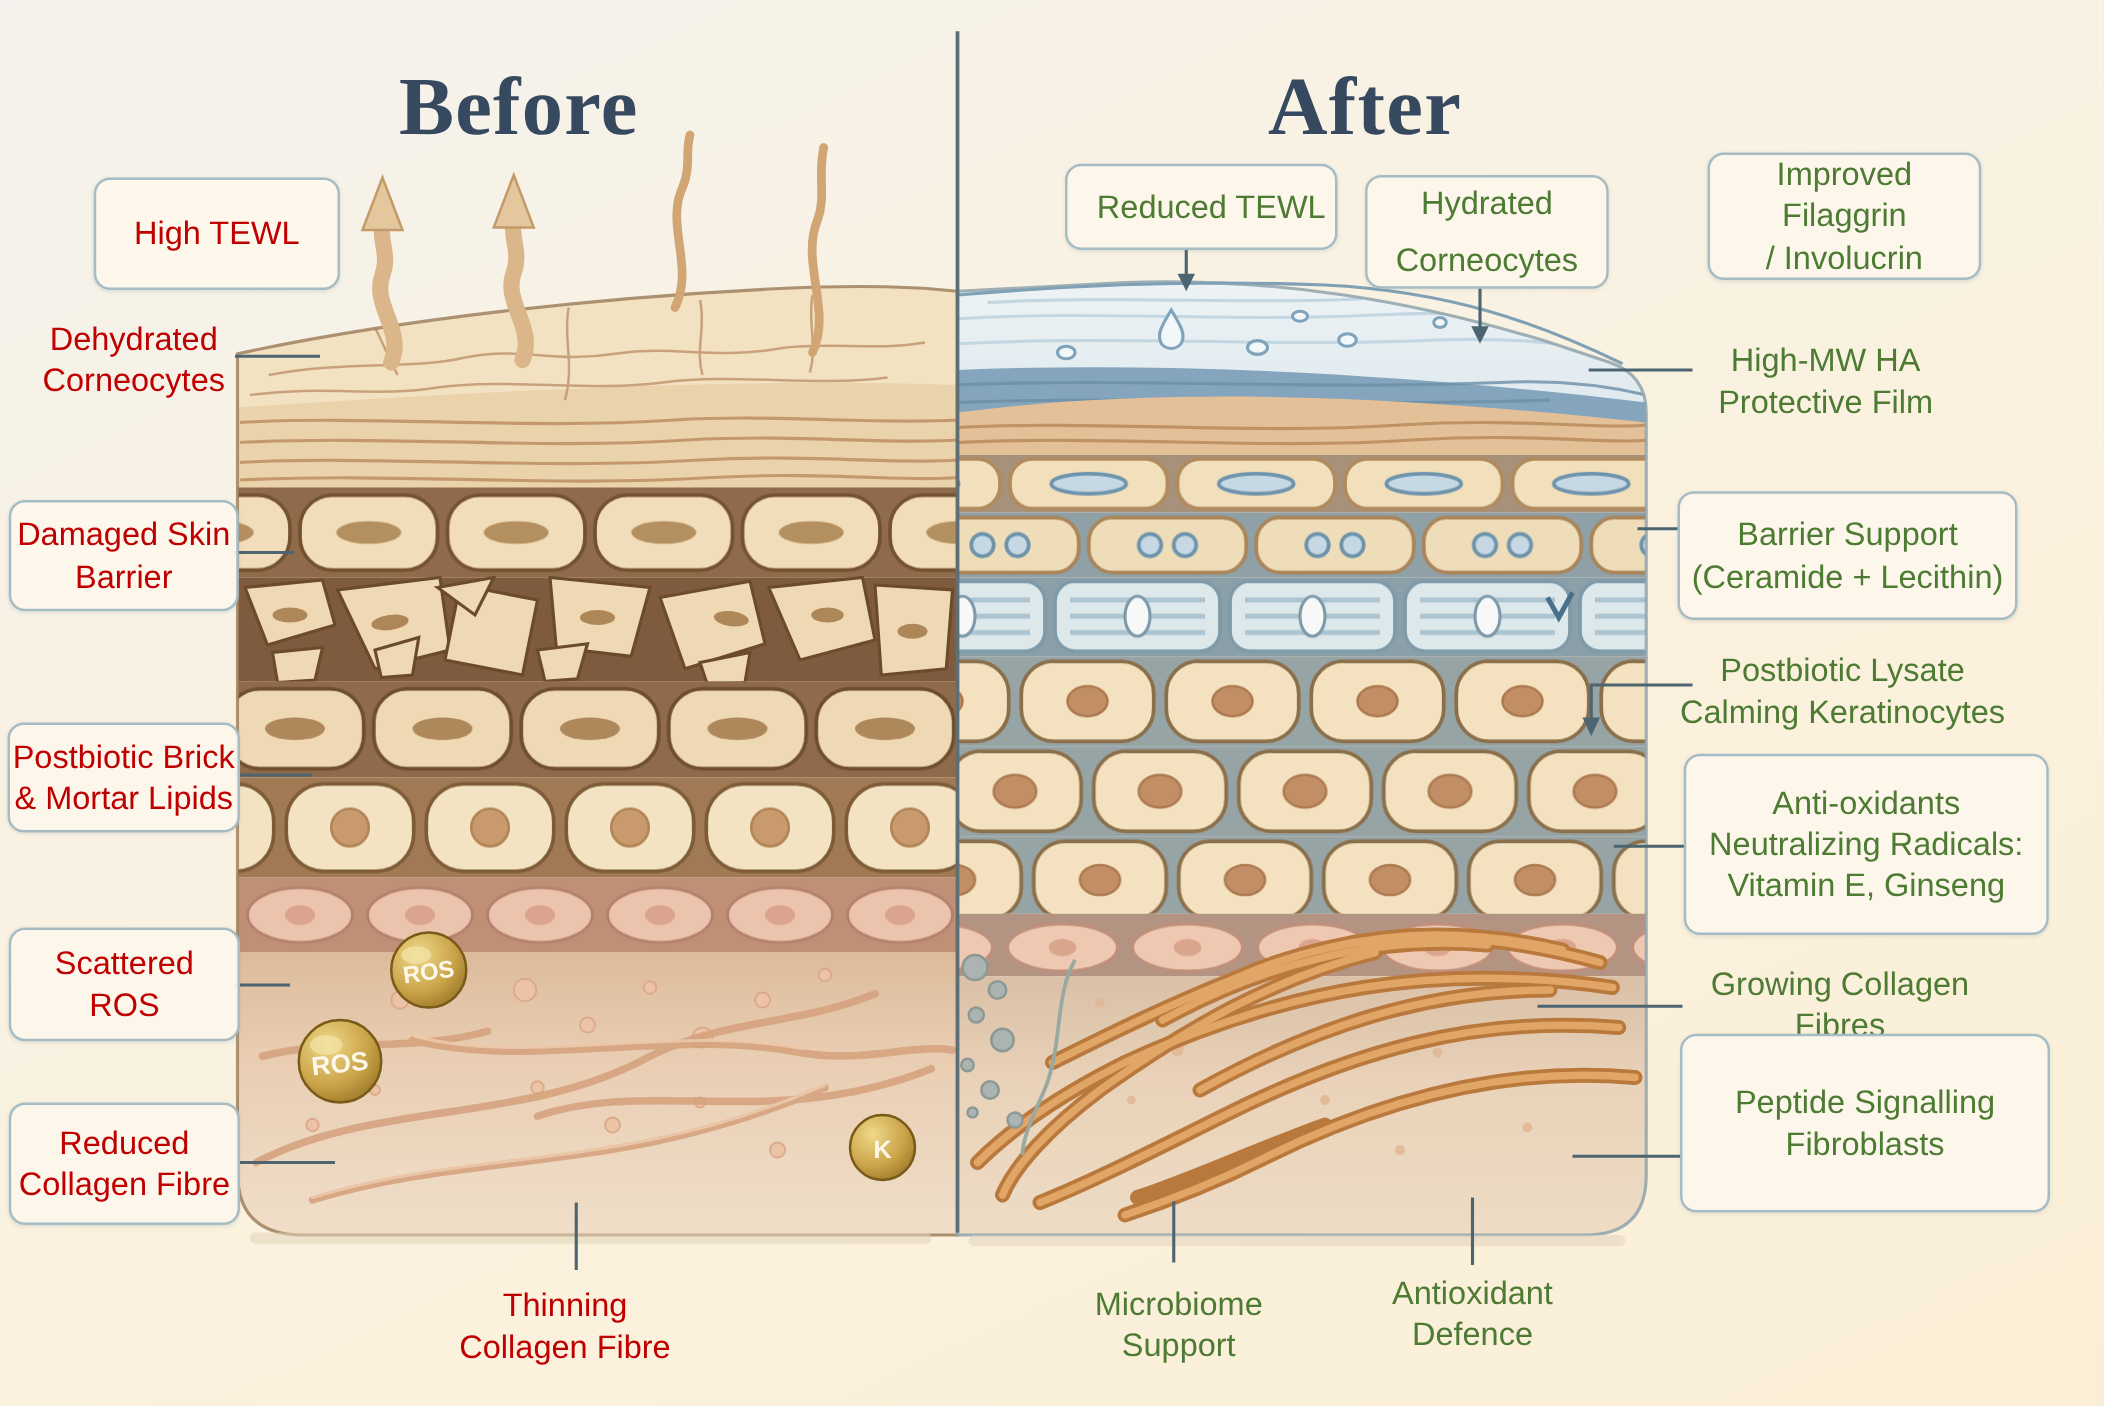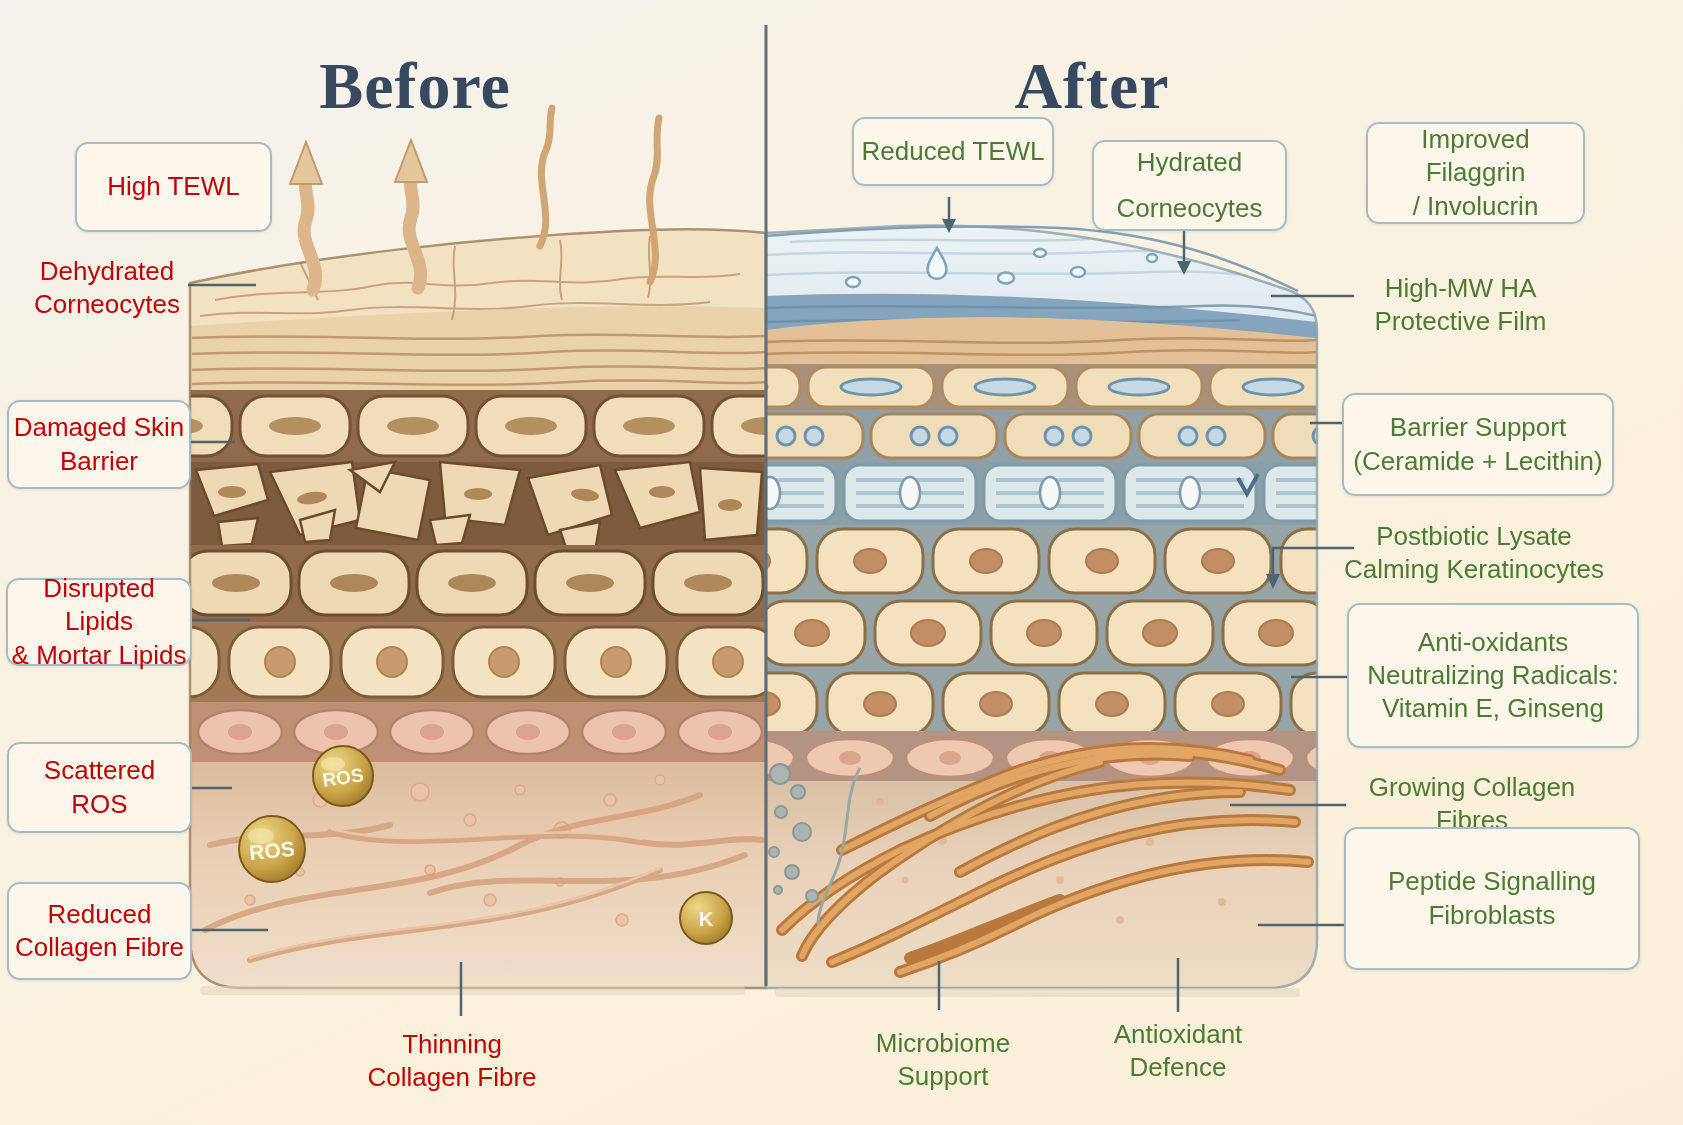--- a/index.html
+++ b/index.html
@@ -345,40 +345,40 @@
   <div>Dehydrated</div>
   <div>Corneocytes</div>
 </div>
 
 <div class="box red" style="left:7px;top:400px;width:180px;height:85px;">
   <div>Damaged Skin</div>
   <div>Barrier</div>
 </div>
 
 <div class="box red" style="left:6px;top:578px;width:182px;height:84px;">
-  <div>Disrupted Lipids</div>
+  <div>Postbiotic Brick</div>
   <div>&amp; Mortar Lipids</div>
 </div>
 
 <div class="box red" style="left:7px;top:742px;width:181px;height:87px;">
   <div>Scattered</div>
   <div>ROS</div>
 </div>
 
 <div class="box red" style="left:7px;top:882px;width:181px;height:94px;">
   <div>Reduced</div>
   <div>Collagen Fibre</div>
 </div>
 
 <div class="lbl red" style="left:342px;top:1028px;width:220px;">
   <div>Thinning</div>
   <div>Collagen Fibre</div>
 </div>
 
-<div class="box green" style="left:852px;top:117px;width:198px;height:65px;">
+<div class="box green" style="left:852px;top:131px;width:198px;height:65px;padding-left:16px;">
   <div>Reduced TEWL</div>
 </div>
 
 <div class="box green" style="left:1092px;top:140px;width:191px;height:87px;gap:12px;">
   <div>Hydrated</div>
   <div>Corneocytes</div>
 </div>
 
 <div class="box green" style="left:1342px;top:122px;width:215px;height:98px;margin-left:24px;">
   <div>Improved Filaggrin</div>

